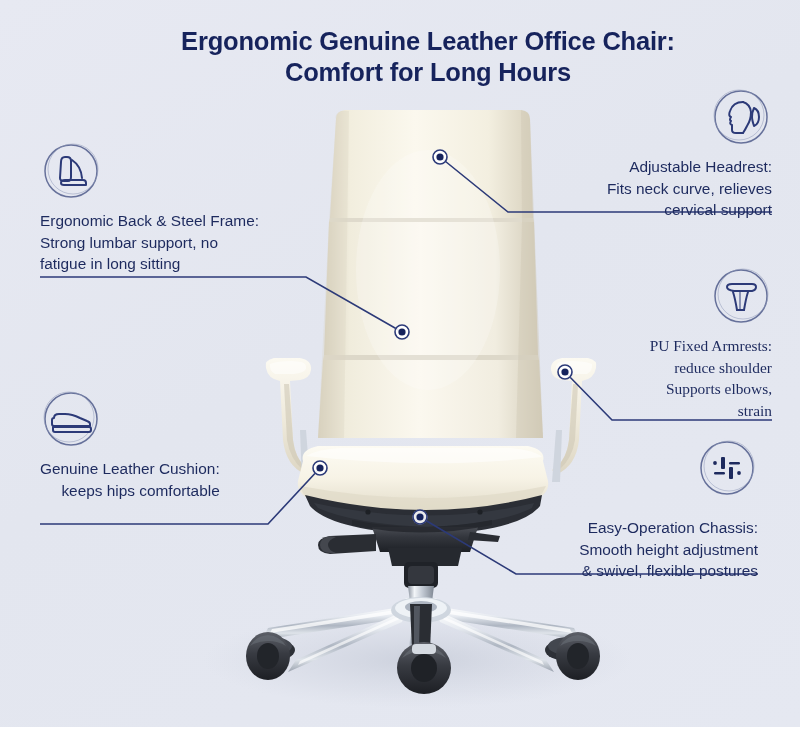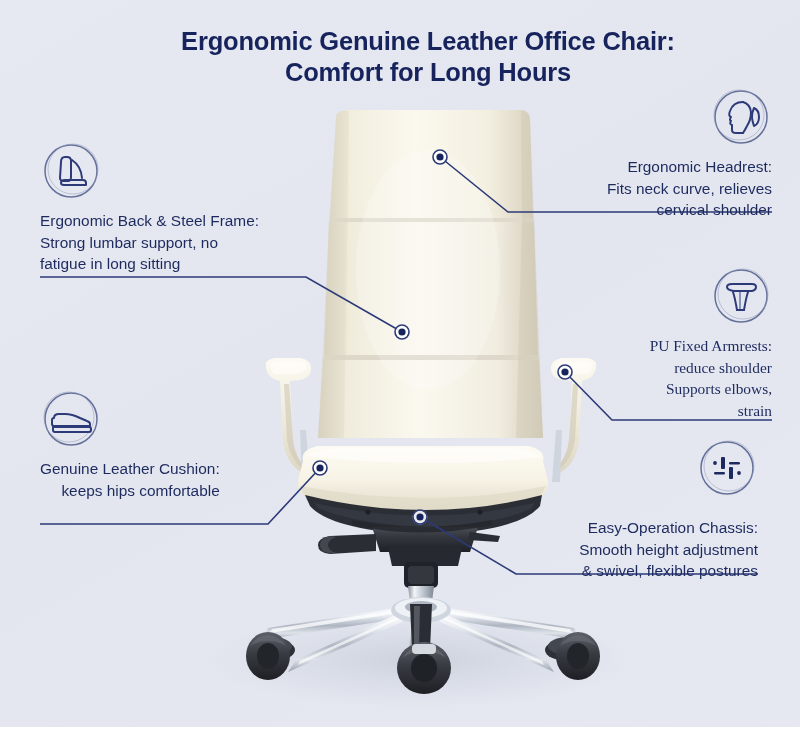--- a/index.html
+++ b/index.html
@@ -335,23 +335,23 @@
         <svg viewBox="0 0 62 62" width="62" height="62">
           <circle cx="31" cy="31" r="26" fill="none" stroke="#3c4a7e" stroke-width="1.5" opacity="0.75"></circle>
           <circle cx="29" cy="29" r="25" fill="none" stroke="#8e97b8" stroke-width="1" opacity="0.5"></circle>
           <path d="M 33 16 Q 23 16 20 25 Q 18 30 21 31 Q 19 34 21 35 Q 19 38 22 39
                    L 22 44 Q 22 47 26 47 L 33 47" fill="none" stroke="#2c3a78" stroke-width="2" stroke-linecap="round" stroke-linejoin="round"></path>
           <path d="M 33 16 Q 40 18 41 26 Q 41 34 37 40 Q 35 44 33 47" fill="none" stroke="#2c3a78" stroke-width="2" stroke-linecap="round"></path>
           <path d="M 44 22 Q 49 24 49 31 Q 49 38 44 40 Q 42 34 42 31 Q 42 26 44 22 Z" fill="none" stroke="#2c3a78" stroke-width="2" stroke-linejoin="round"></path>
         </svg>
       </div>
       <div class="ctext" style="margin-top:8px;">
-        <span class="l">Ergonomic Headrest:</span>
+        <span class="l">Adjustable Headrest:</span>
         <span class="l">Fits neck curve, relieves</span>
-        <span class="l">cervical shoulder</span>
+        <span class="l">cervical support</span>
       </div>
     </div>
 
     <div class="callout c-right" style="right:28px; top:265px;font-family:Liberation Serif, serif;">
       <div class="ico-wrap" style="margin-left:auto;">
         <svg viewBox="0 0 62 62" width="62" height="62">
           <circle cx="31" cy="31" r="26" fill="none" stroke="#3c4a7e" stroke-width="1.5" opacity="0.75"></circle>
           <circle cx="33" cy="29" r="25" fill="none" stroke="#8e97b8" stroke-width="1" opacity="0.5"></circle>
           <path d="M 17 22 Q 17 19 22 19 L 42 19 Q 46 19 46 22 Q 46 25 42 26
                    L 24 26 Q 17 25 17 22 Z" fill="none" stroke="#2c3a78" stroke-width="2" stroke-linejoin="round"></path>

